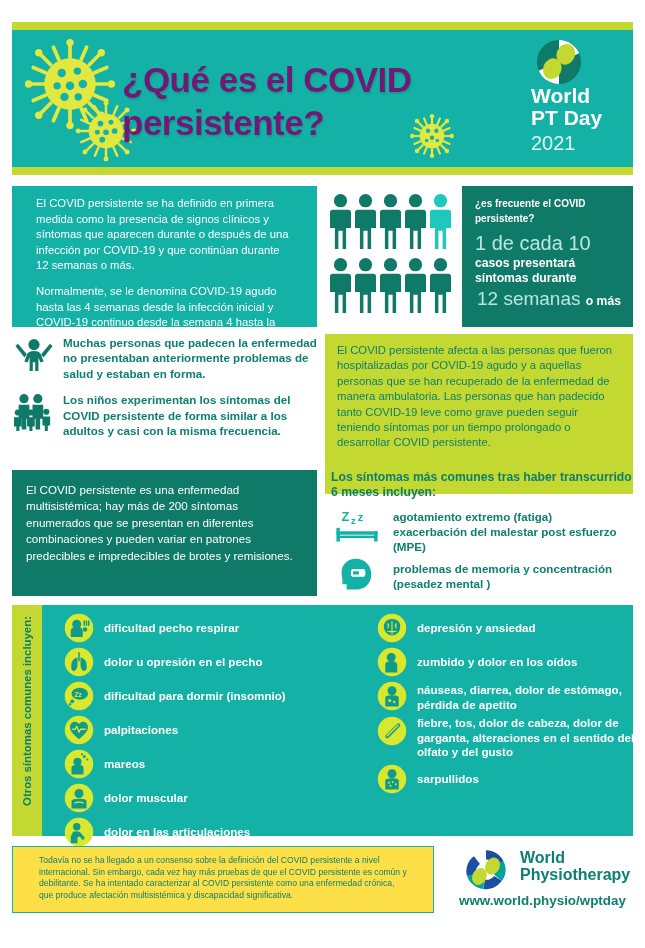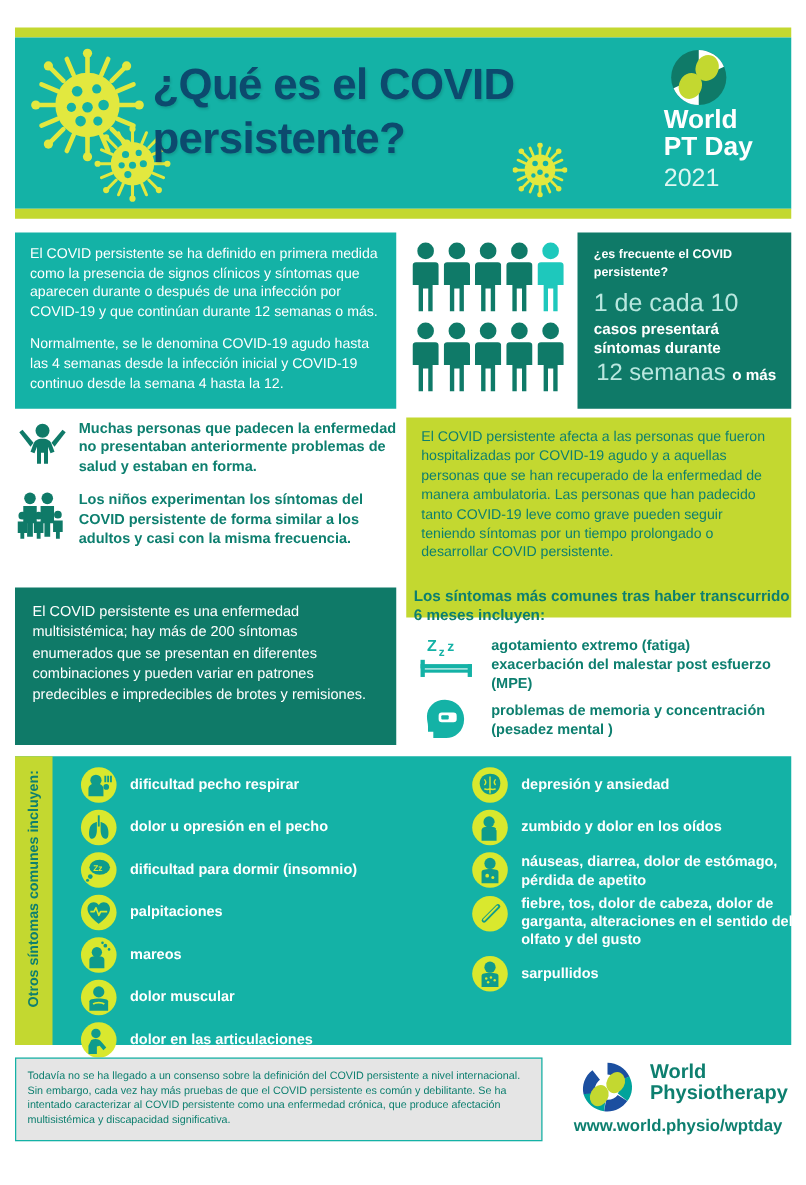--- a/index.html
+++ b/index.html
@@ -15,42 +15,42 @@
 
   
   .hdr-rule { position:absolute; left:12px; width:621px; height:8px; background:#c3d830; }
   .hdr-rule.top { top:22px; }
   .hdr-rule.bot { top:167px; }
   .header {
     position:absolute; left:12px; top:30px; width:621px; height:137px;
     background:#14b2a6;
   }
   .hdr-title {
-    position:absolute; left:110px; top:16px; width:390px;
-    color:#0c4a6e; font-size:35px; line-height:43px; font-weight:bold;
+    position:absolute; left:110px; top:28px; width:390px;
+    color:#701a75; font-size:35px; line-height:43px; font-weight:bold;
     letter-spacing:-0.5px;
     text-shadow:1px 2px 2px rgba(0,0,0,.13);
   }
   .virus { position:absolute; }
   .wptday {
     position:absolute; right:6px; top:6px; width:108px; height:128px;
     color:#ffffff; text-align:left;
   }
   .wpt-logo { position:absolute; left:14px; top:2px; }
   .wpt-world { position:absolute; left:12px; top:48px; font-size:21px; font-weight:bold; line-height:23px; }
   .wpt-ptday { position:absolute; left:12px; top:70px; font-size:21px; font-weight:bold; line-height:23px; }
   .wpt-year { position:absolute; left:12px; top:96px; font-size:20px; line-height:22px; color:#eafaf6; opacity:.95; }
 
   
   .box { position:absolute; }
   .teal { background:#14b2a6; color:#ffffff; }
   .darkteal { background:#0f7a68; color:#ffffff; }
   .lime { background:#c3d830; color:#0d7f6f; }
 
-  #intro-box { left:12px; top:186px; width:305px; height:141px; padding:10px 12px; }
+  #intro-box { left:12px; top:186px; width:305px; height:141px; padding:10px 24px; }
   #intro-box p { font-size:11.3px; line-height:15.6px; }
   #intro-box p + p { margin-top:10px; }
 
   
   #people { position:absolute; left:330px; top:192px; width:125px; height:130px; }
   .prow { display:flex; gap:4px; }
   .prow + .prow { margin-top:6px; }
 
   
   #freq-box { left:462px; top:186px; width:171px; height:141px; padding:11px 12px 8px 13px; }
@@ -97,21 +97,21 @@
   .sym { display:flex; align-items:flex-start; gap:10px; }
   .sym + .sym { margin-top:4px; }
   .sym-label { font-size:11.6px; line-height:14.6px; color:#ffffff; font-weight:bold; padding-top:8px; }
   .sym-label.two { padding-top:2px; }
   .sym-label.three { padding-top:0px; }
   .circ { flex:0 0 auto; width:30px; height:30px; }
 
   
   #note {
     position:absolute; left:12px; top:846px; width:422px; height:67px;
-    border:1.4px solid #14b2a6; background:#e5e5e5; padding:8px 9px;
+    border:1.4px solid #14b2a6; background:#fde047; padding:8px 26px;
   }
   #note p { font-size:8.6px; line-height:11.6px; color:#0d7f6f; }
   #wp-logo { position:absolute; left:458px; top:848px; }
   #wp-name { position:absolute; left:520px; top:849px; color:#0d7f6f; font-weight:bold; }
   #wp-n1 { font-size:16px; line-height:17px; }
   #wp-n2 { font-size:16px; line-height:17px; }
   #wp-url { position:absolute; left:459px; top:893px; font-size:13.4px; font-weight:bold; color:#0d7f6f; }
 </style>
 </head>
 <body>

